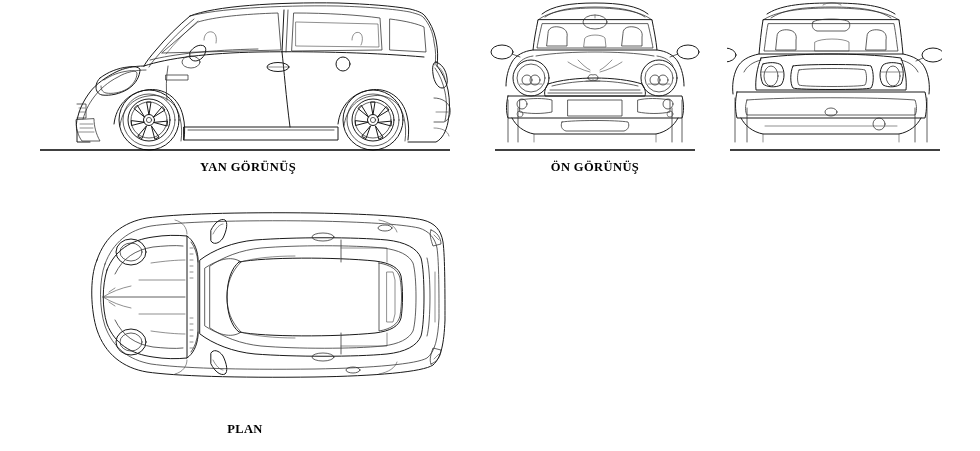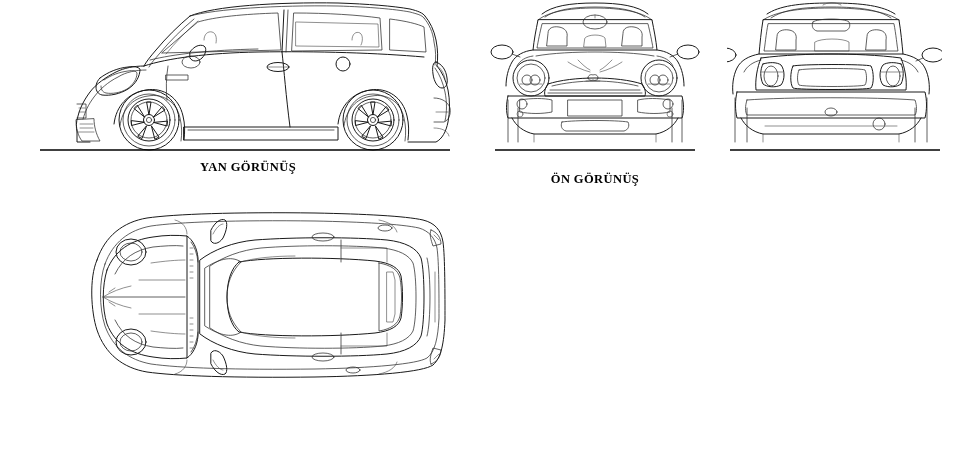--- a/index.html
+++ b/index.html
@@ -272,21 +272,21 @@
 
       <path d="M18 100 L 18 142" class="thin"></path>
       <path d="M28 108 L 28 142" class="thin"></path>
       <path d="M192 100 L 192 142" class="thin"></path>
       <path d="M182 108 L 182 142" class="thin"></path>
       <path d="M44 134 L 44 142" class="hair"></path>
       <path d="M166 134 L 166 142" class="hair"></path>
 
       <line class="ground" x1="5" y1="150" x2="205" y2="150"></line>
     </svg>
-    <div class="view-label" style="left:0; top:160px; width:210px;margin-top:12px;">ÖN GÖRÜNÜŞ</div>
+    <div class="view-label" style="left:0; top:160px; width:210px;">ÖN GÖRÜNÜŞ</div>
   </div>
 
   <div class="view-block" style="left:727px; top:0px; width:215px; height:155px;">
     <svg class="view-svg" width="215" height="155" viewBox="0 0 215 155">
 
       <path d="M40 14 C 52 6, 72 3, 104 3 C 136 3, 156 6, 168 14"></path>
       <path d="M44 18 C 56 10, 74 7, 104 7 C 134 7, 152 10, 164 18" class="thin"></path>
       <path d="M36 20 C 48 12, 70 8, 104 8 C 138 8, 160 12, 172 20" class="thin"></path>
 
       <path d="M96 5 C 100 2, 110 2, 114 5" class="hair"></path>
@@ -445,15 +445,16 @@
       <path d="M400 72 L 400 122" class="hair"></path>
 
       <ellipse cx="350" cy="28" rx="7" ry="3" class="thin"></ellipse>
       <ellipse cx="318" cy="170" rx="7" ry="3" class="thin"></ellipse>
 
       <path d="M140 20 C 148 22, 152 28, 152 34" class="hair"></path>
       <path d="M140 174 C 148 172, 152 166, 152 160" class="hair"></path>
       <path d="M344 20 C 354 22, 360 26, 362 32" class="hair"></path>
       <path d="M344 174 C 354 172, 360 168, 362 162" class="hair"></path>
     </svg>
+    <div class="view-label" style="left:0; top:222px; width:420px;">PLAN</div>
   </div>
 
 </div>
 
 </body></html>

